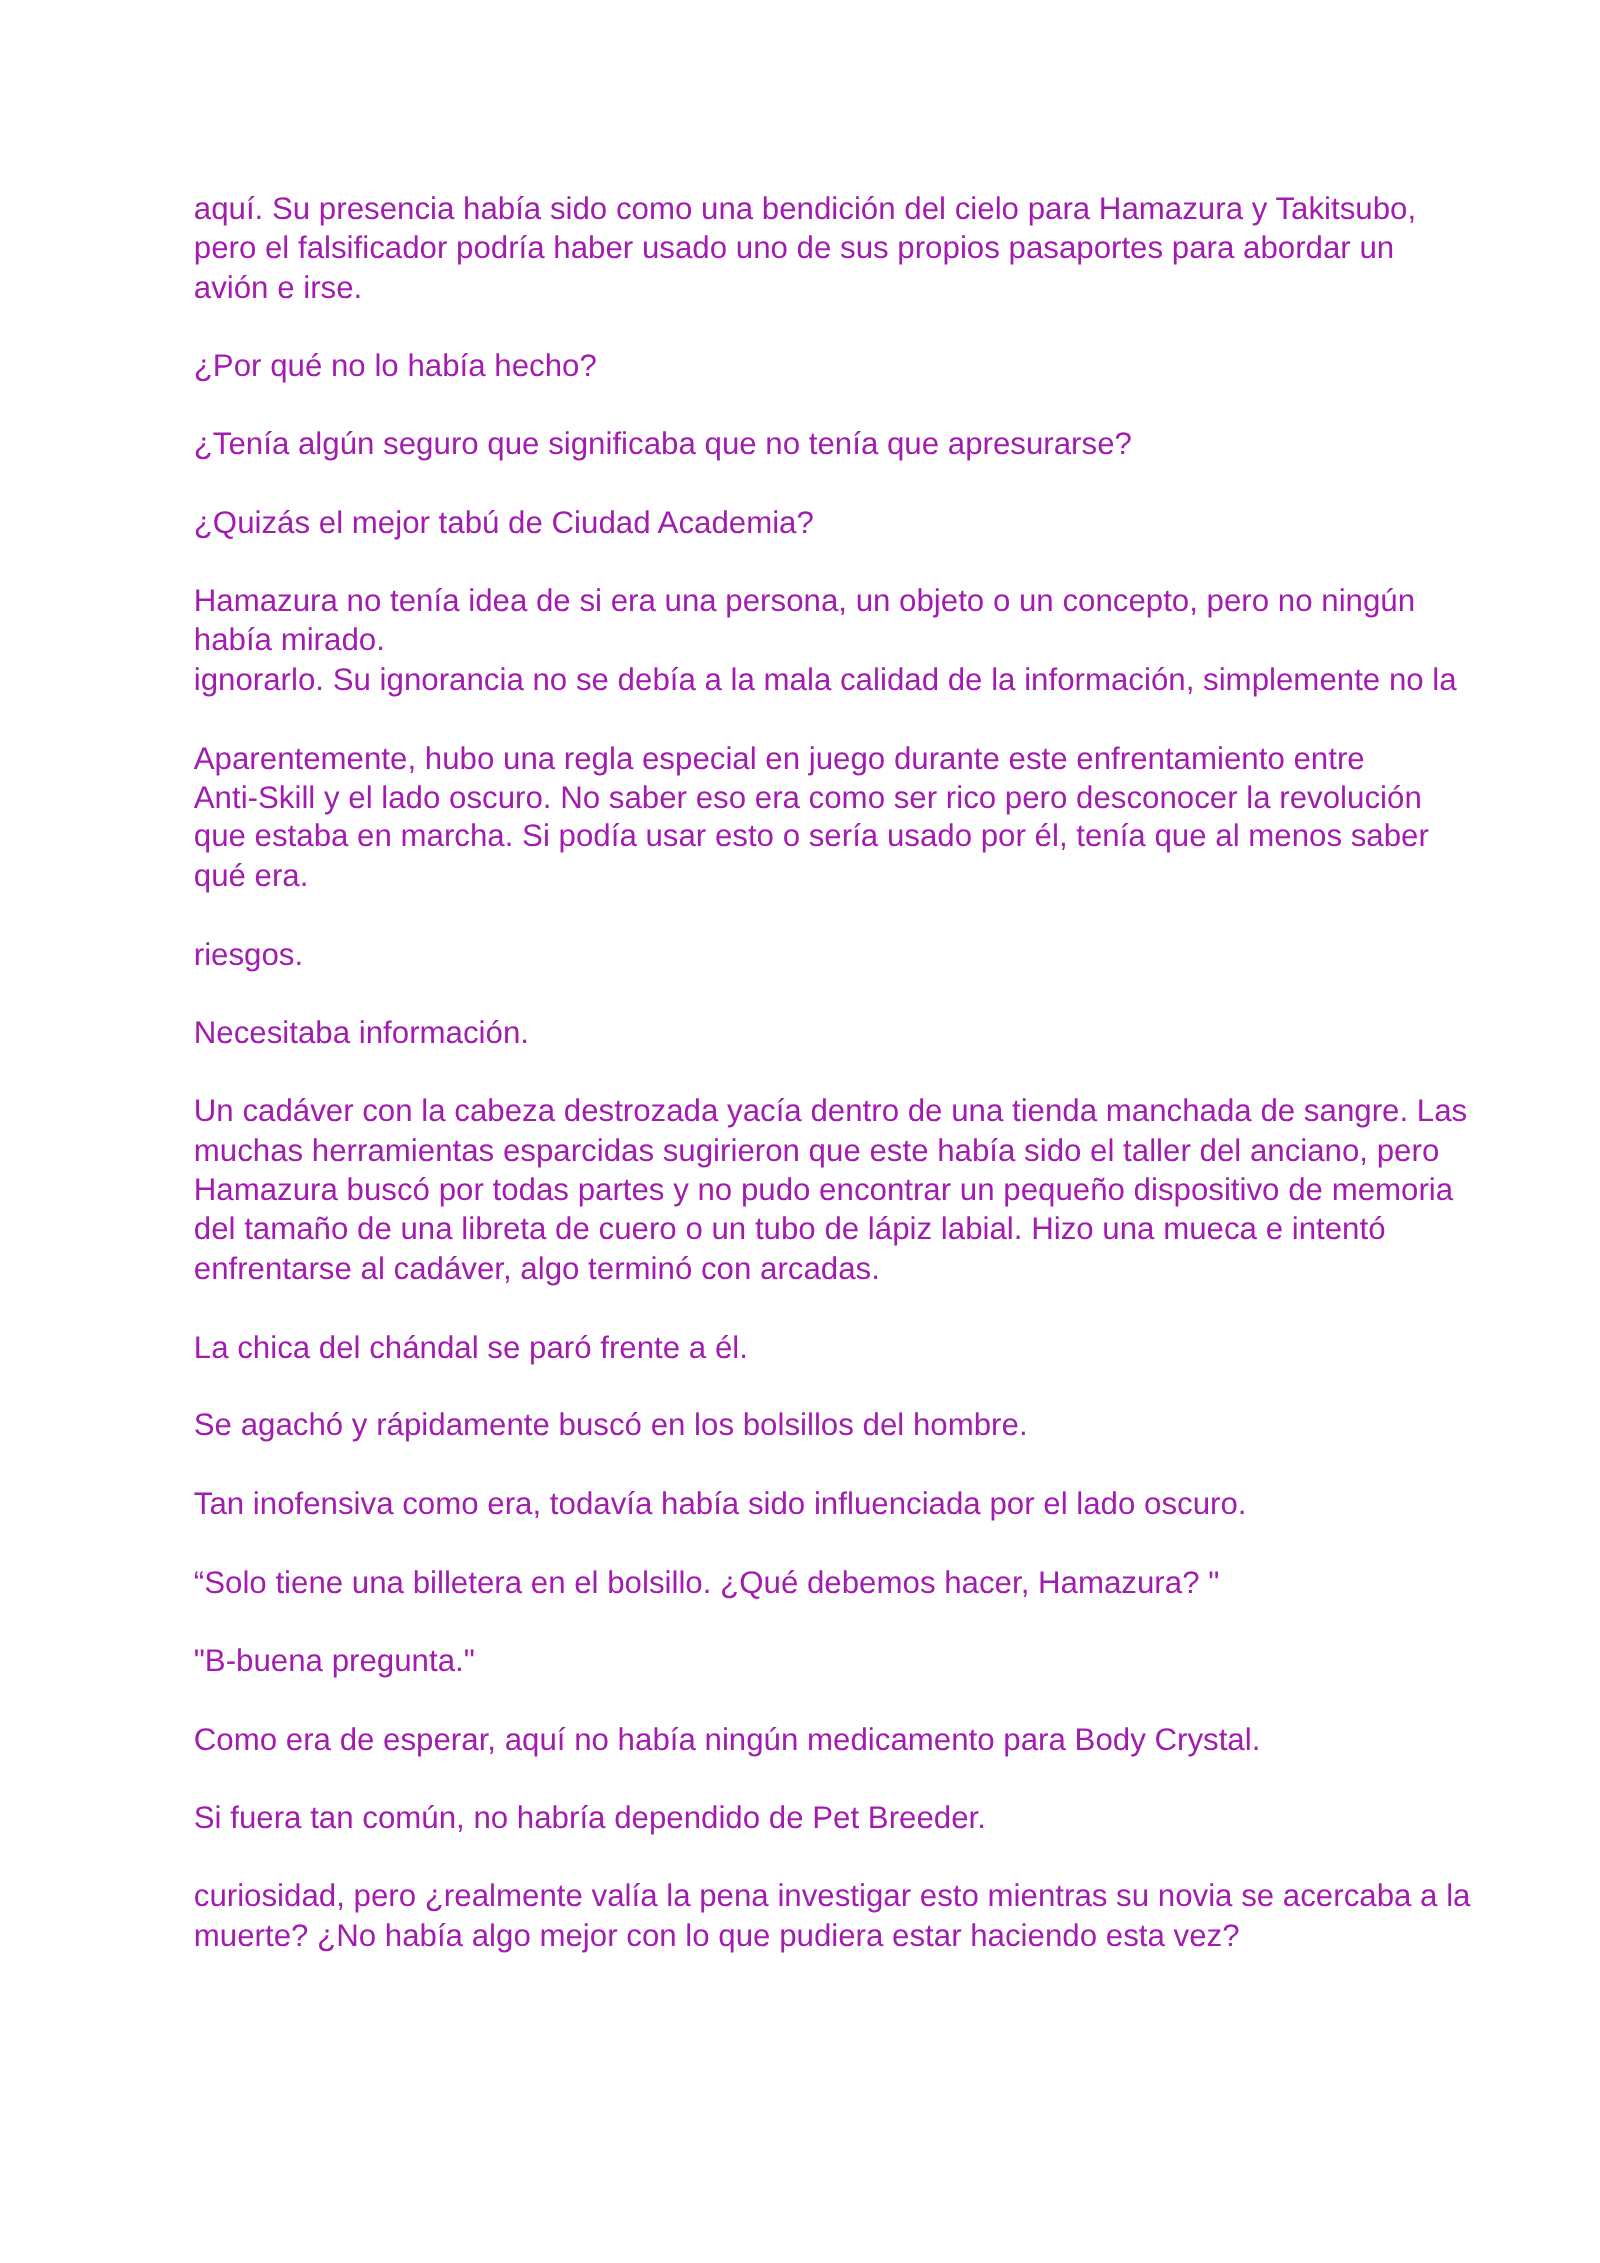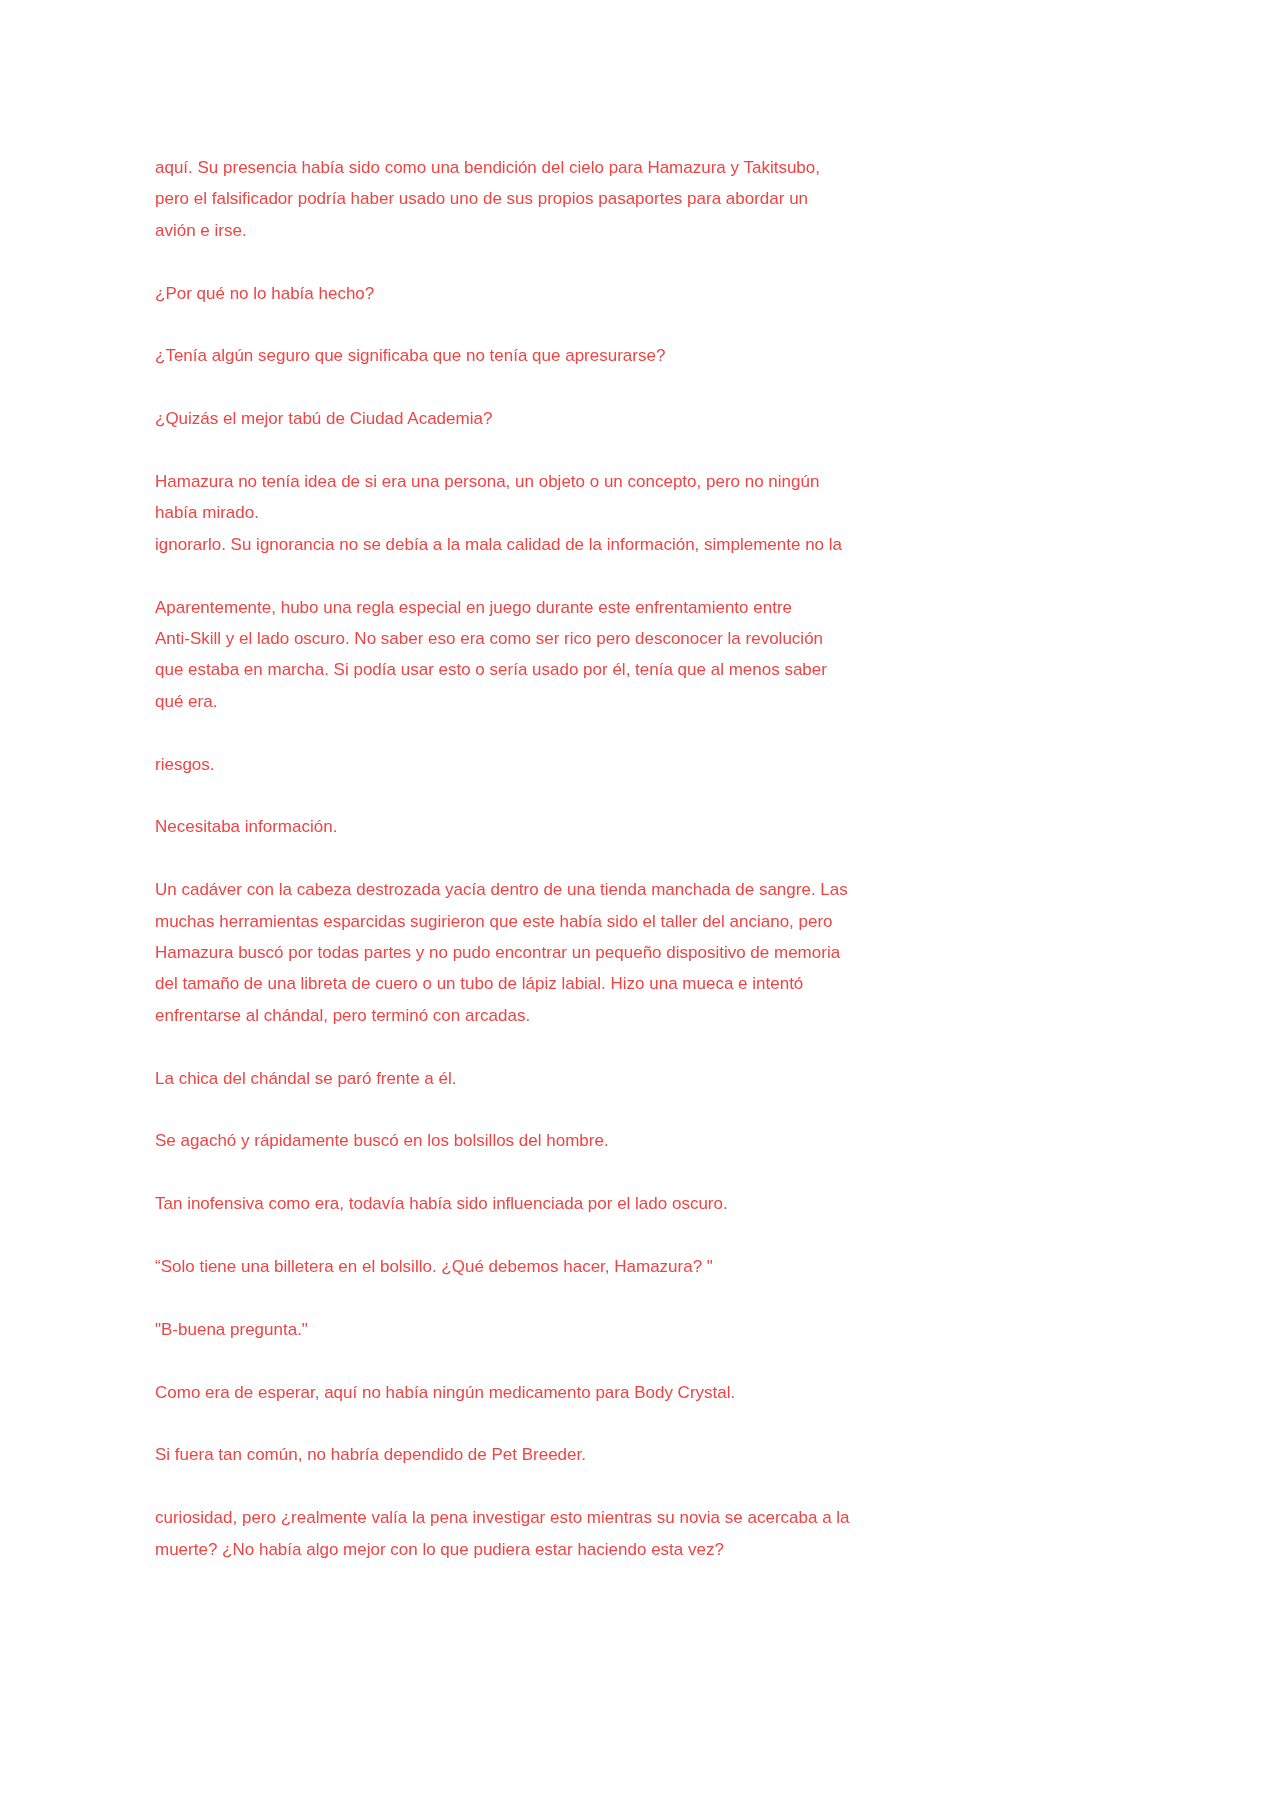--- a/index.html
+++ b/index.html
@@ -12,23 +12,23 @@
     height: 1810px;
     position: relative;
     overflow: hidden;
   }
   .page {
     position: absolute;
     left: 155px;
     top: 152px;
     width: 980px;
     font-family: "Liberation Sans", sans-serif;
-    font-size: 17px;
+    font-size: 25px;
     line-height: 31.4px;
-    color: #ef4444;
+    color: #a21caf;
   }
   .para {
     margin: 0 0 31.4px 0;
     white-space: normal;
   }
   .line {
     display: block;
     white-space: nowrap;
   }
 </style>
@@ -65,21 +65,21 @@
     <span class="line">riesgos.</span>
   </p>
   <p class="para">
     <span class="line">Necesitaba información.</span>
   </p>
   <p class="para">
     <span class="line">Un cadáver con la cabeza destrozada yacía dentro de una tienda manchada de sangre. Las</span>
     <span class="line">muchas herramientas esparcidas sugirieron que este había sido el taller del anciano, pero</span>
     <span class="line">Hamazura buscó por todas partes y no pudo encontrar un pequeño dispositivo de memoria</span>
     <span class="line">del tamaño de una libreta de cuero o un tubo de lápiz labial. Hizo una mueca e intentó</span>
-    <span class="line">enfrentarse al chándal, pero terminó con arcadas.</span>
+    <span class="line">enfrentarse al cadáver, algo terminó con arcadas.</span>
   </p>
   <p class="para">
     <span class="line">La chica del chándal se paró frente a él.</span>
   </p>
   <p class="para">
     <span class="line">Se agachó y rápidamente buscó en los bolsillos del hombre.</span>
   </p>
   <p class="para">
     <span class="line">Tan inofensiva como era, todavía había sido influenciada por el lado oscuro.</span>
   </p>

